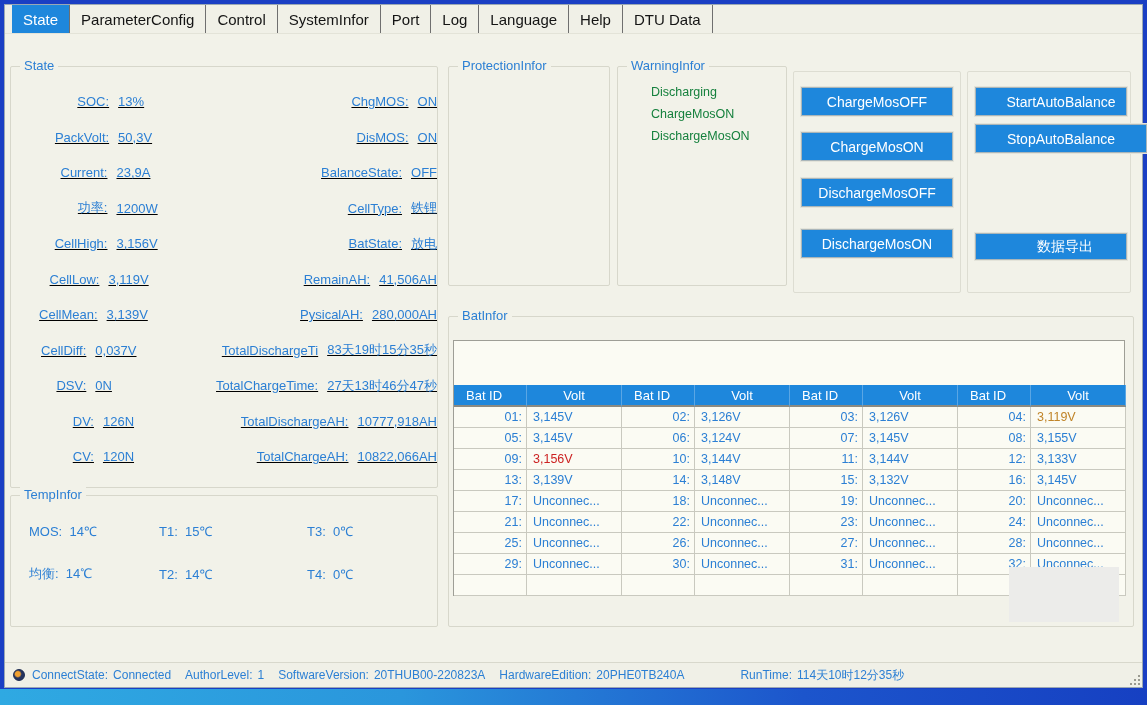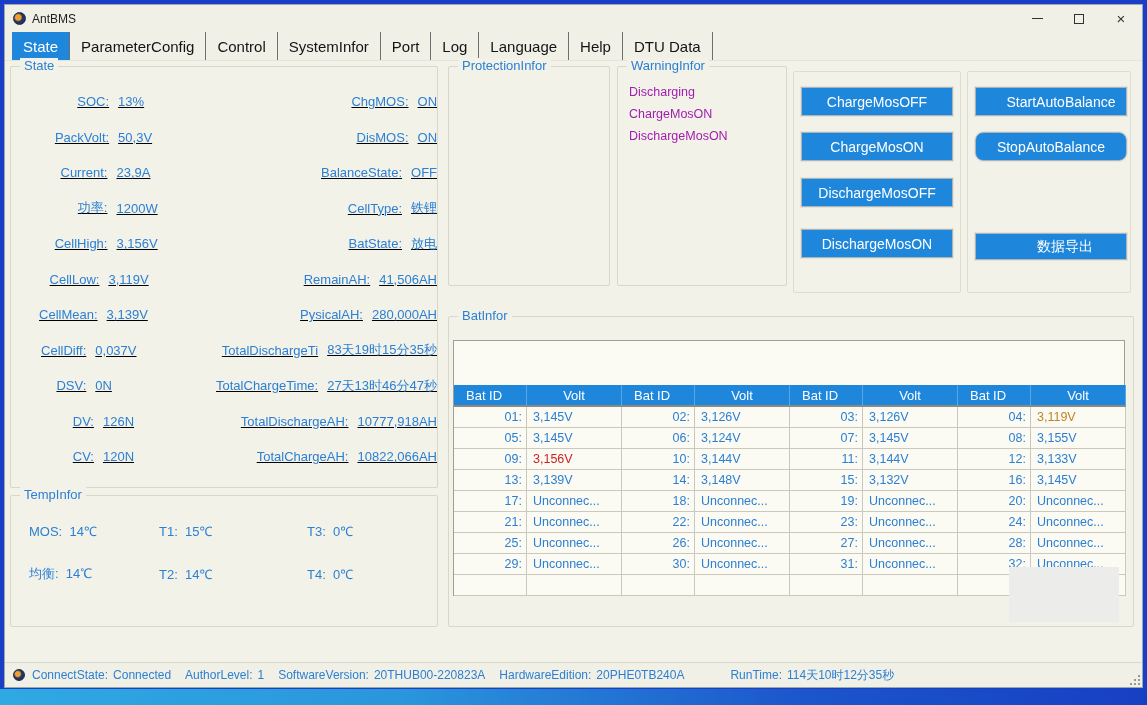--- a/index.html
+++ b/index.html
@@ -49,21 +49,21 @@
   .temp-group{ left:5px; top:490px; width:428px; height:132px; }
   .temp-grid{ padding:26px 0 0 18px; }
   .trow{ display:flex; height:43px; font-size:13px; color:#2b7fd4; }
   .tcell{ white-space:nowrap; }
   .tcell:nth-child(1){ width:130px; }
   .tcell:nth-child(2){ width:148px; }
   
   .protection-group{ left:443px; top:61px; width:162px; height:220px; }
   .warning-group{ left:612px; top:61px; width:170px; height:220px; }
   .warn-list{ padding:14px 0 0 11px; }
-  .warn-item{ font-size:12.5px; color:#a21caf; line-height:22px; }
+  .warn-item{ font-size:12.5px; color:#15803d; line-height:22px;margin-left:22px; }
   
   .mos-group{ left:788px; top:66px; width:168px; height:222px; border:1px solid #ddddd2;}
   .balance-group{ left:962px; top:66px; width:164px; height:222px; border:1px solid #ddddd2;}
   .btn{ position:absolute; left:7px; width:152px; height:29px;
         background:#1e87dc; color:#fff; font-size:14px; font-family:"Liberation Sans",sans-serif;
         border:1px solid #aab6ba; outline:1px solid #e4e4da; cursor:pointer; white-space:nowrap; }
   
   .batinfor-group{ left:443px; top:311px; width:686px; height:311px; }
   .battable{ position:absolute; left:4px; top:23px; width:672px;
              display:grid; grid-template-columns:73px 95px 73px 95px 73px 95px 73px 95px;
@@ -78,53 +78,38 @@
   .td.volt{ padding-left:6px; }
   .td.volt.high{ color:#cc2222; }
   .td.volt.low{ color:#c08428; }
   .blank-panel{ position:absolute; left:560px; top:250px; width:110px; height:55px; background:#ececea; }
   
   .statusbar{ position:absolute; left:0; right:0; bottom:0; height:25px; background:#f0f0e7;
               border-top:1px solid #d8d8cc; display:flex; align-items:center; padding-left:8px;
               font-size:12px; color:#2b7fd4; }
   .status-item{ margin-right:14px; white-space:nowrap; }
   .status-item .sv{ margin-left:5px; }
-  .status-item.runtime{ margin-left:32px; }
+  .status-item.runtime{ margin-left:42px; }
   .status-icon{ width:12px; height:12px; border-radius:50%;
     background:radial-gradient(circle at 38% 40%, #f0a030 0 28%, #24335f 46% 100%);
     border:1px solid #1b2a50; margin-right:7px; flex:0 0 auto; }
   .resize-grip{ position:absolute; right:2px; bottom:2px; width:12px; height:12px;
     background:
       linear-gradient(45deg, transparent 0, transparent 100%);
   }
   .resize-grip::after{ content:""; position:absolute; right:0; bottom:0; width:2px; height:2px; background:#9a9a90;
     box-shadow: -4px 0 #9a9a90, -8px 0 #9a9a90, 0 -4px #9a9a90, -4px -4px #9a9a90, 0 -8px #9a9a90; }
 </style>
 </head>
 <body>
 
 <div class="desktop-strip"></div>
 
 <div class="window">
 
-  <div class="titlebar">
-    <span class="app-icon"></span>
-    <span class="title-text">AntBMS</span>
-    <div class="win-controls">
-      <div class="wc">
-          <span class="min-glyph"></span>
-        </div>
-      <div class="wc">
-          <span class="max-glyph"></span>
-        </div>
-      <div class="wc">
-          <span class="close-glyph">×</span>
-        </div>
-    </div>
-  </div>
 
   <div class="menubar">
       <div class="tab selected">State</div>
       <div class="tab">ParameterConfig</div>
       <div class="tab">Control</div>
       <div class="tab">SystemInfor</div>
       <div class="tab">Port</div>
       <div class="tab">Log</div>
       <div class="tab">Language</div>
       <div class="tab">Help</div>
@@ -234,21 +219,21 @@
 
   <div class="group mos-group">
     <button class="btn" style="top:15px;">ChargeMosOFF</button>
     <button class="btn" style="top:60px;">ChargeMosON</button>
     <button class="btn" style="top:106px;">DischargeMosOFF</button>
     <button class="btn" style="top:157px;">DischargeMosON</button>
   </div>
 
   <div class="group balance-group">
     <button class="btn" style="top:15px;width:152px;padding-left:20px;">StartAutoBalance</button>
-    <button class="btn" style="top:60px;width:152px;border-radius:8px;">StopAutoBalance</button>
+    <button class="btn" style="top:52px;width:172px;">StopAutoBalance</button>
     <button class="btn" style="top:161px;width:152px;height:27px;padding-left:28px;">数据导出</button>
   </div>
 
   <div class="group batinfor-group">
     <span class="group-title">BatInfor</span>
     <div class="battable">
         <div class="th id">Bat ID</div>
         <div class="th volt">Volt</div>
         <div class="th id">Bat ID</div>
         <div class="th volt">Volt</div>

